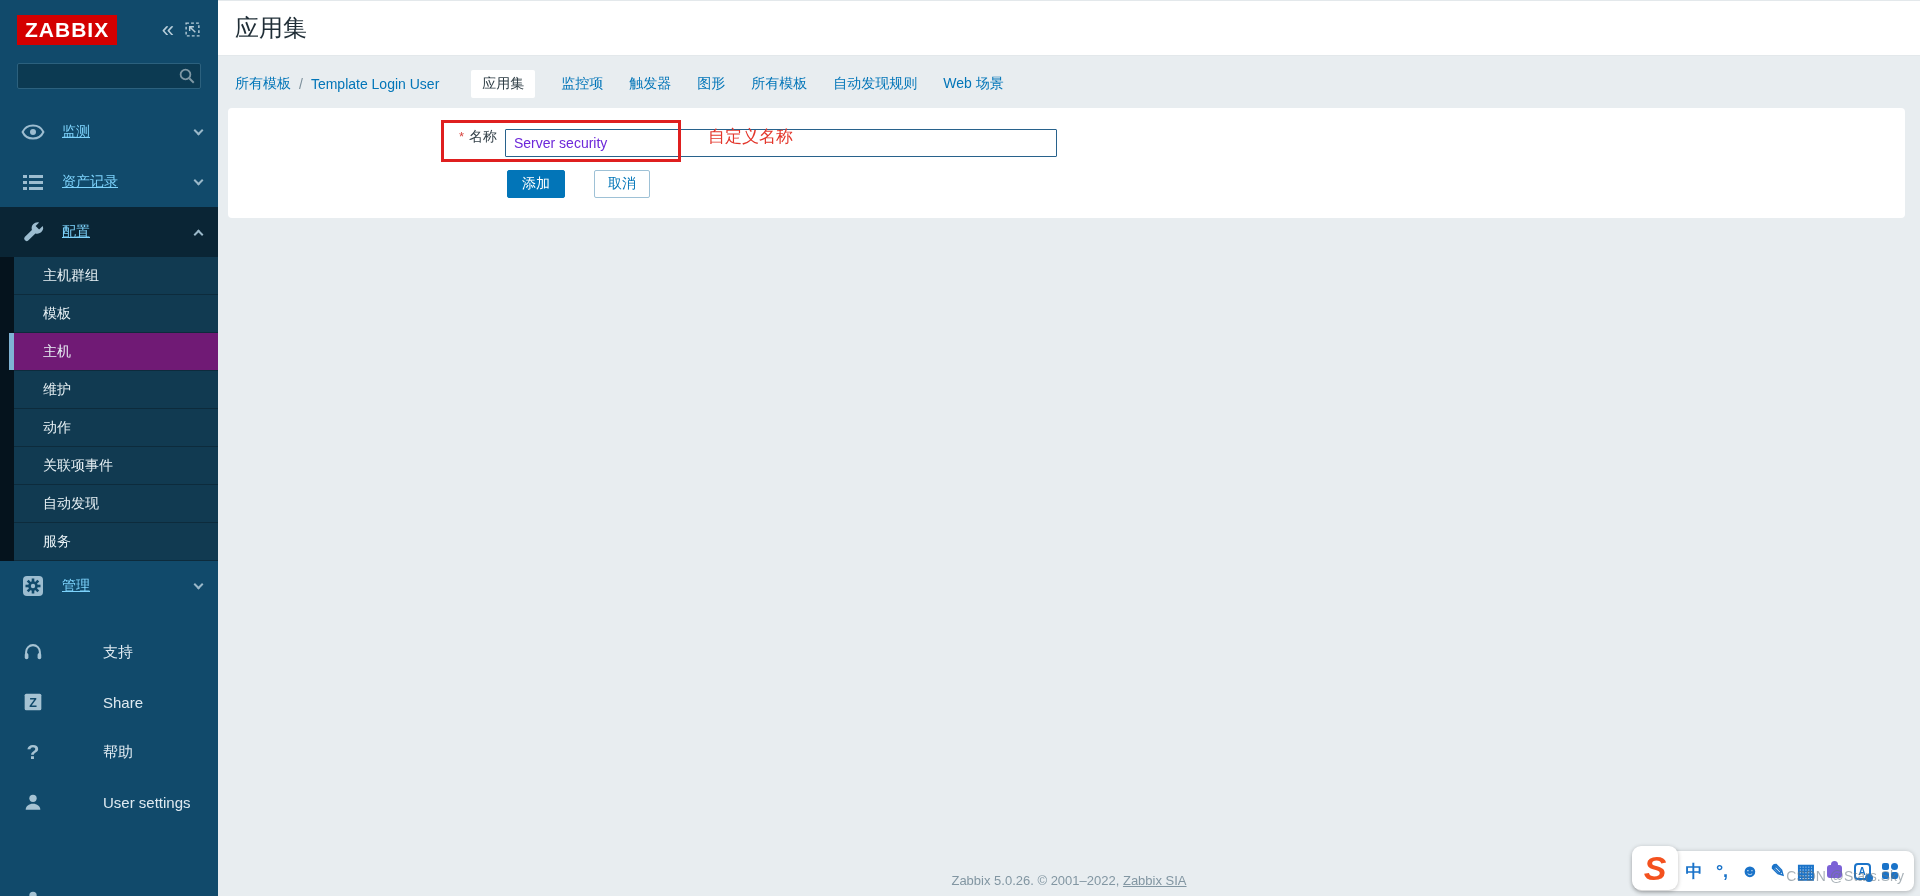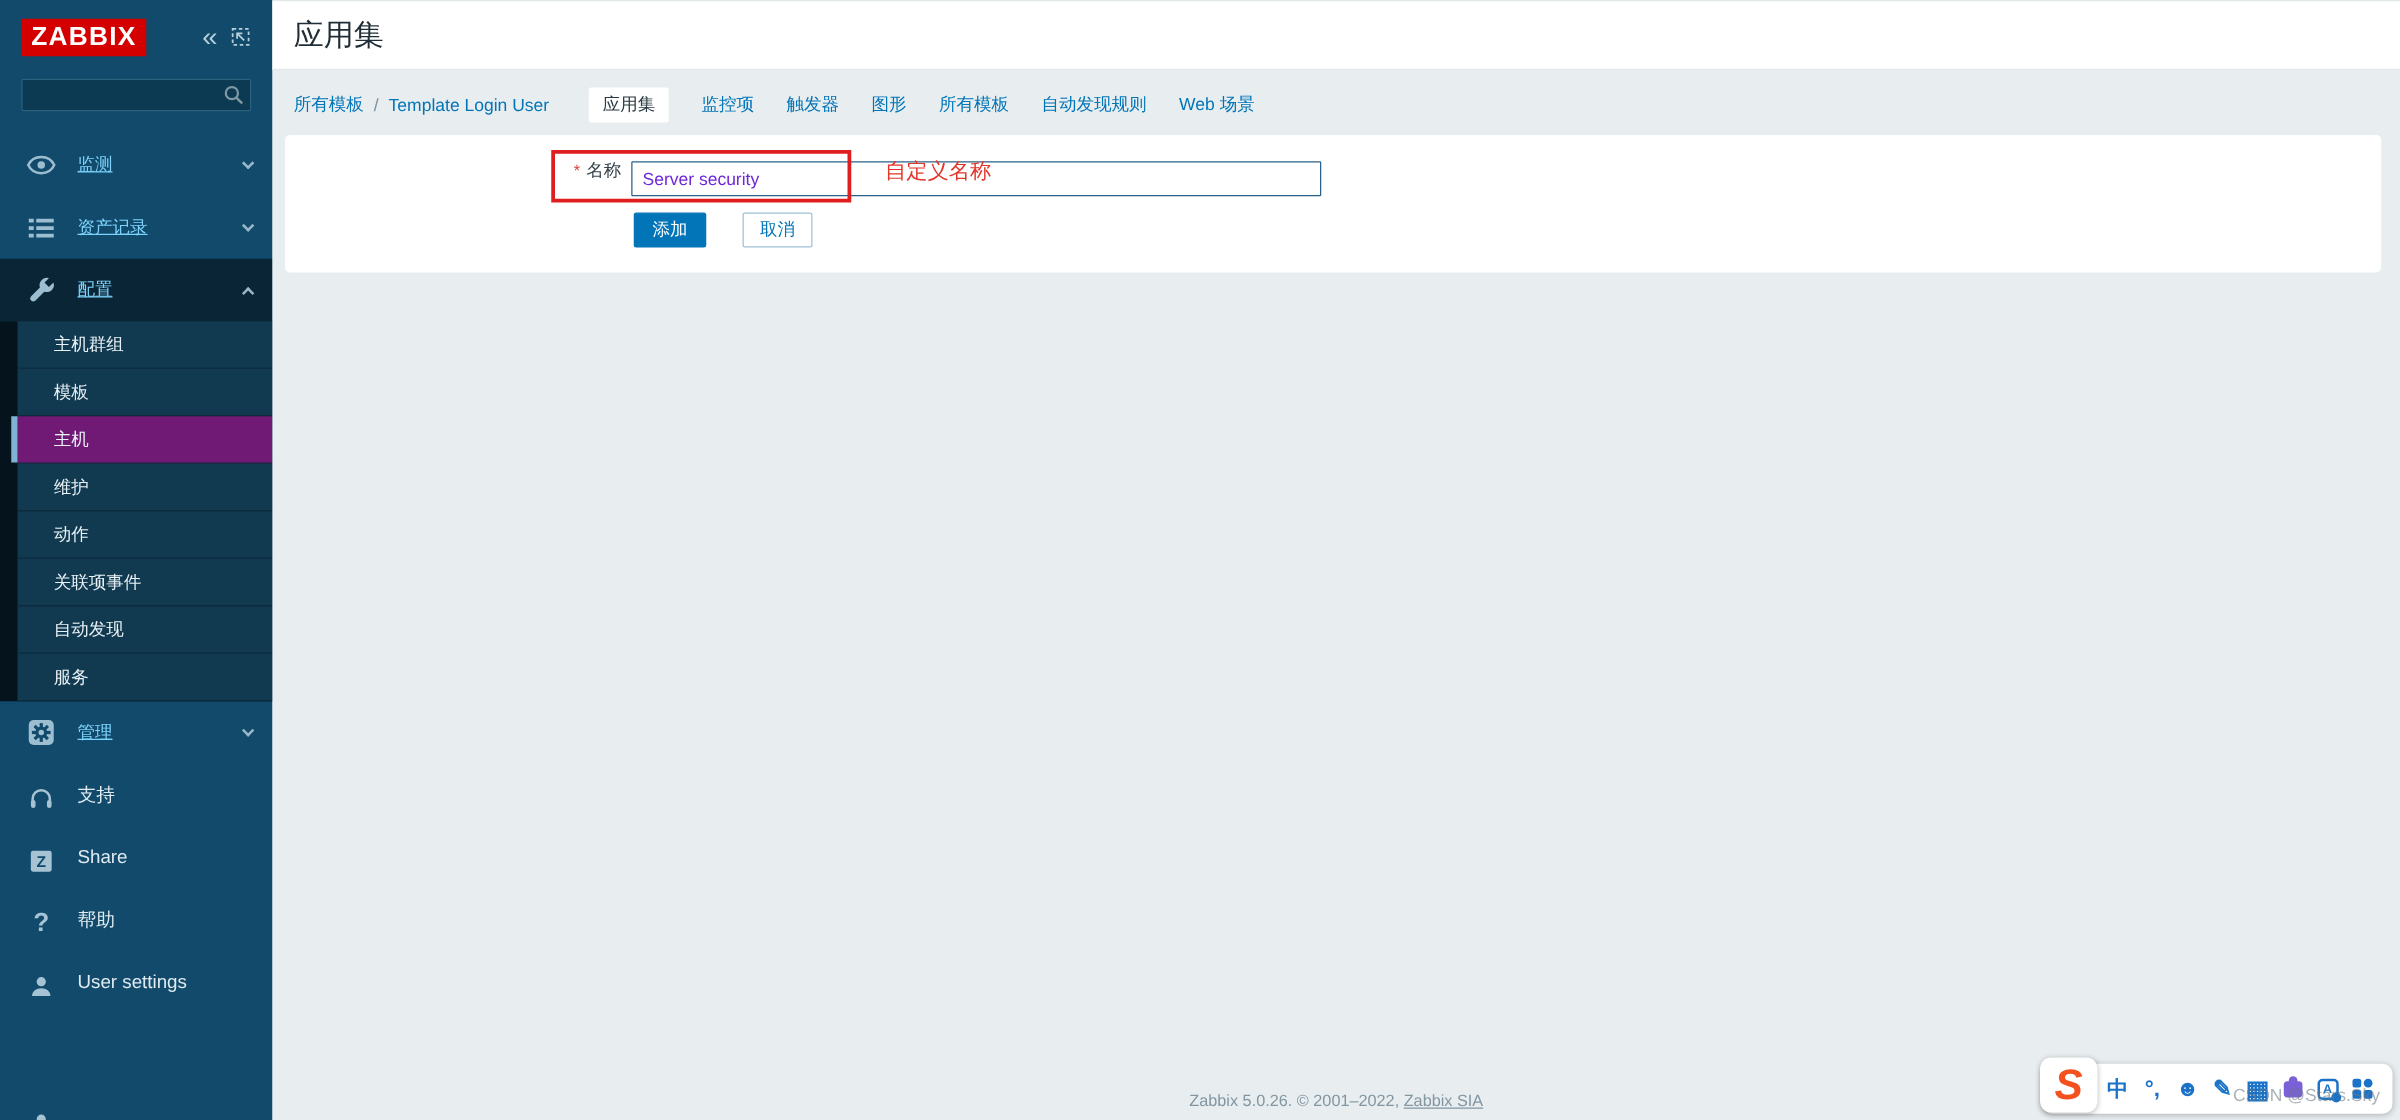--- a/index.html
+++ b/index.html
@@ -24,21 +24,21 @@
   .side-item.dark { background:#0a2535; }
   .chev { width:7px; height:7px; border-right:2px solid #9ab8c9; border-bottom:2px solid #9ab8c9; transform:rotate(45deg); margin-top:-3px; }
   .chev.up { transform:rotate(-135deg); margin-top:4px; }
 
   .submenu { background:#05131d; }
   .sub-item { margin-left:14px; height:38px; background:#113a51; border-bottom:1px solid #0d2b3c; display:flex; align-items:center; padding-left:29px; font-size:14px; color:#e8f1f5; cursor:pointer; position:relative; }
   .sub-item.active { background:#701a75; }
   .sub-item.active::before { content:""; position:absolute; left:-5px; top:0; bottom:0; width:5px; background:#7fb3d4; }
 
   .bottom-menu { margin-top:16px; }
-  .bottom-item { height:50px; display:flex; padding:0 16px 0 20px; cursor:pointer; }
+  .bottom-item { height:50px; display:flex; align-items:center; padding:0 16px 0 20px; cursor:pointer;gap:41px; }
   .bottom-item .ic { width:26px; height:24px; margin-right:16px; display:flex; align-items:center; justify-content:center; flex:0 0 26px; }
   .bottom-item .lbl { font-size:15px; color:#dfeaf1; }
   .qmark { color:#a6c3d3; font-size:21px; font-weight:700; }
   .signout-peek { position:absolute; bottom:-8px; left:22px; width:22px; height:16px; overflow:hidden; }
 
   
   .main { flex:1; display:flex; flex-direction:column; background:#e8edf0; position:relative; border-top:1px solid #e3e8eb; }
   .main-header { height:55px; background:#fff; display:flex; align-items:center; padding-left:17px; border-bottom:1px solid #e3e8eb; flex:0 0 55px; }
   .page-title { font-size:24px; color:#1f2d36; }
 

